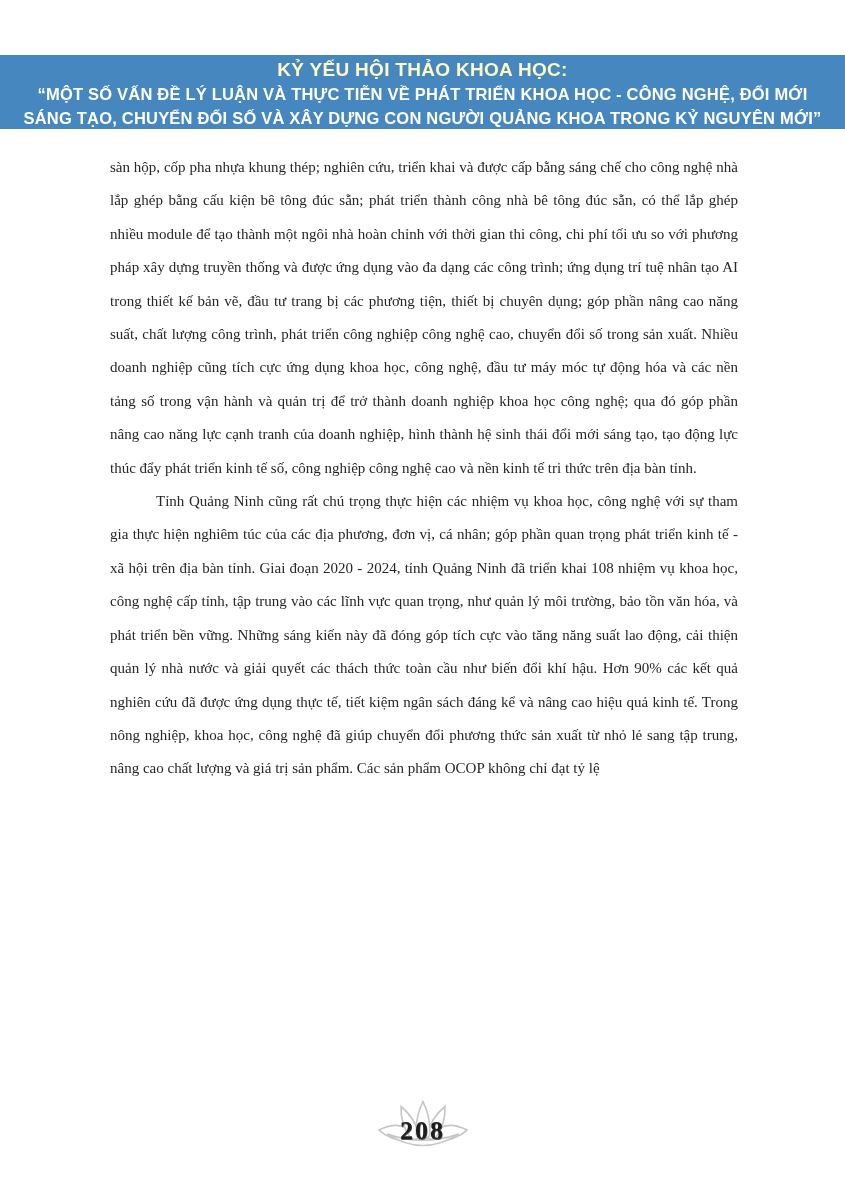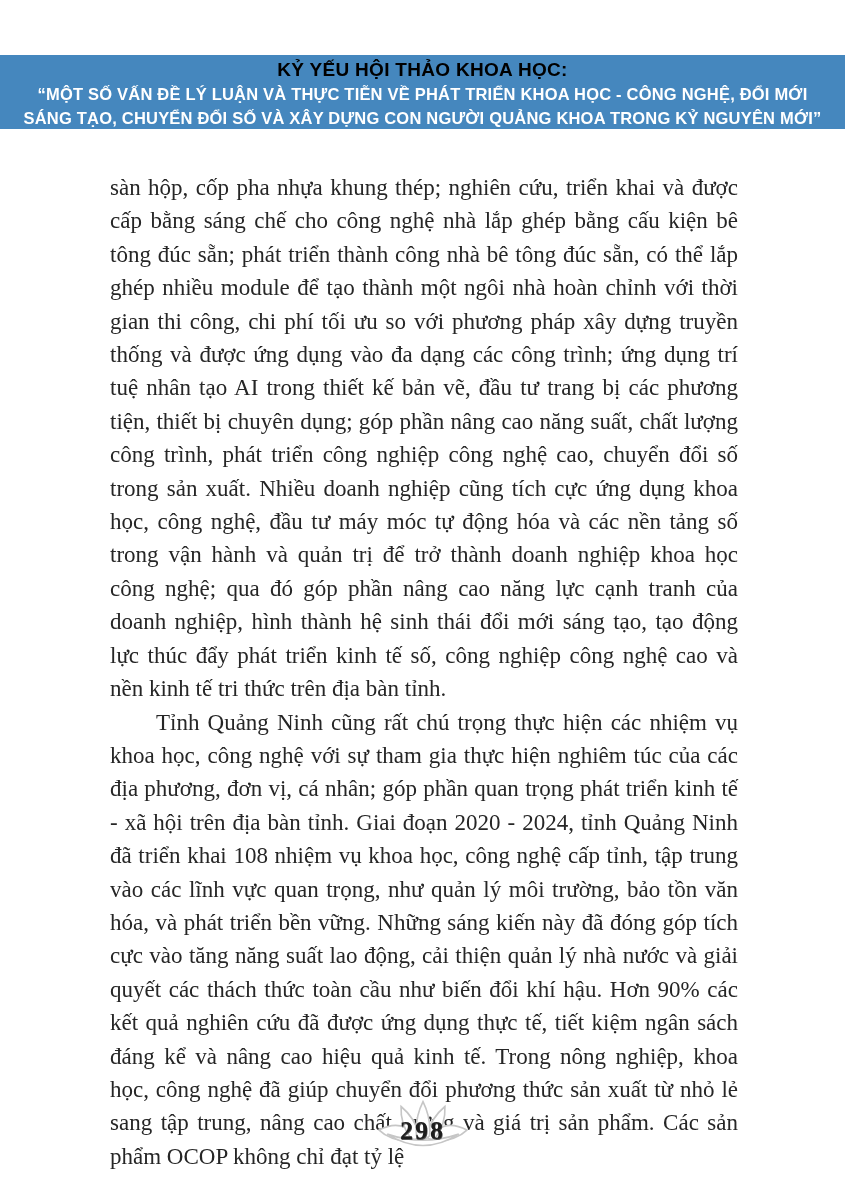--- a/index.html
+++ b/index.html
@@ -24,45 +24,44 @@
     left: 0;
     width: 845px;
     height: 74px;
     background: #4587be;
     text-align: center;
     font-family: "Liberation Sans", "DejaVu Sans", sans-serif;
     box-sizing: border-box;
     padding-top: 3px;
   }
   .banner-title {
-    color: #000000;
+    color: #fef9c3;
     font-size: 19px;
     font-weight: 700;
     line-height: 24px;
     letter-spacing: 0.3px;
   }
   .banner-subtitle {
     color: #ffffff;
     font-size: 16.5px;
     font-weight: 700;
     line-height: 24px;
     letter-spacing: 0.2px;
   }
   
   .body-text {
     position: absolute;
     top: 151px;
     left: 110px;
     width: 628px;
     color: #262626;
-    font-size: 23px;
+    font-size: 15px;
     line-height: 33.4px;
     text-align: justify;
     text-justify: inter-word;
-    margin-top: 20px;
   }
   .body-text p { margin: 0; }
   .body-text p.indent { text-indent: 46px; }
   
   .footer {
     position: absolute;
     top: 1100px;
     left: 0;
     width: 845px;
     height: 60px;
@@ -115,17 +114,17 @@
         <path d="M114 37 Q90 24 72 40 Q67 48 76 51 Q102 49 114 37 Z" fill="#ffffff" stroke="#c6c6c6" stroke-width="2"></path>
 
         <path d="M33 8 Q32 30 45 47 Q52 51 56 44 Q50 22 33 8 Z" fill="#ffffff" stroke="#c6c6c6" stroke-width="2"></path>
 
         <path d="M87 8 Q88 30 75 47 Q68 51 64 44 Q70 22 87 8 Z" fill="#ffffff" stroke="#c6c6c6" stroke-width="2"></path>
 
         <path d="M60 2 Q50 22 52 44 Q60 53 68 44 Q70 22 60 2 Z" fill="#ffffff" stroke="#c6c6c6" stroke-width="2"></path>
 
         <path d="M16 42 Q60 70 104 42 Q60 57 16 42 Z" fill="#ffffff" stroke="#c6c6c6" stroke-width="2"></path>
       </svg>
-      <span class="page-num">298</span>
+      <span class="page-num">208</span>
     </div>
   </footer>
 
 </div>
 
 </body></html>

